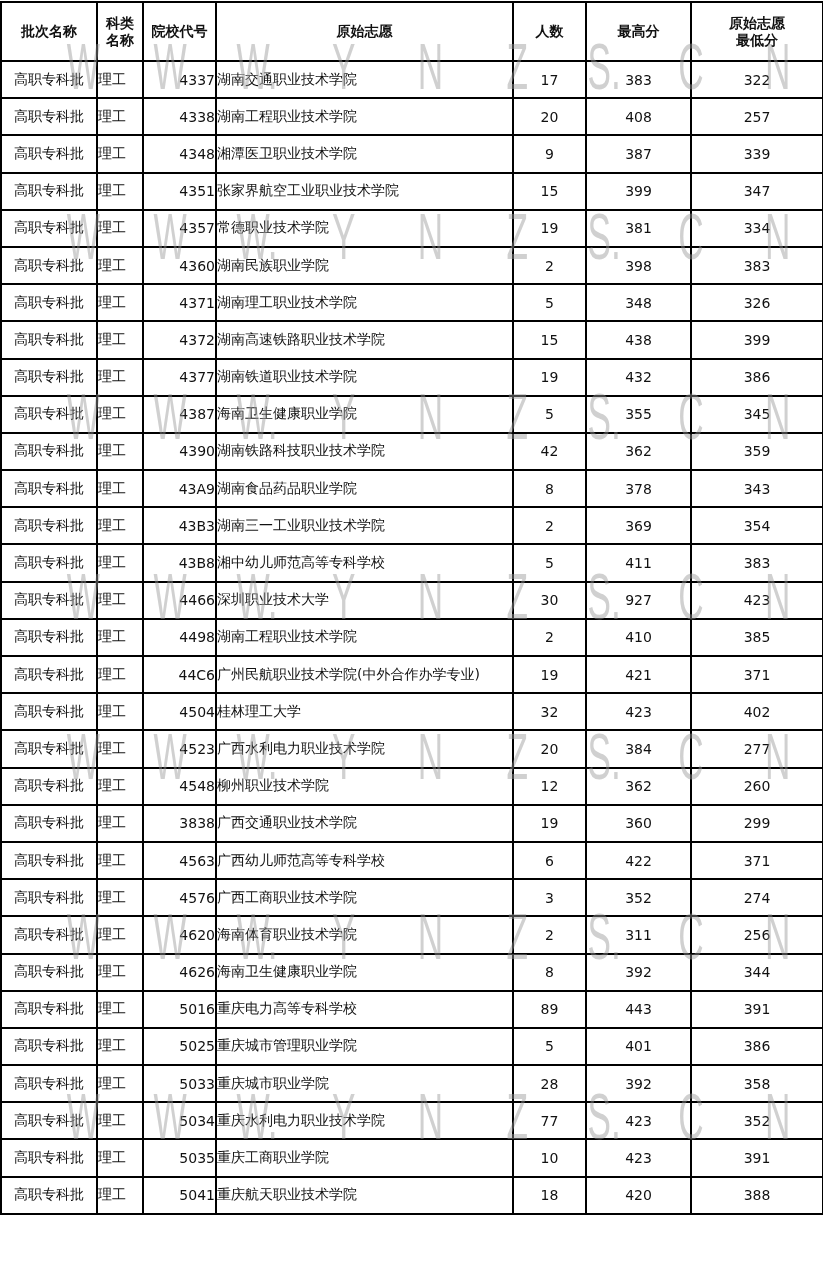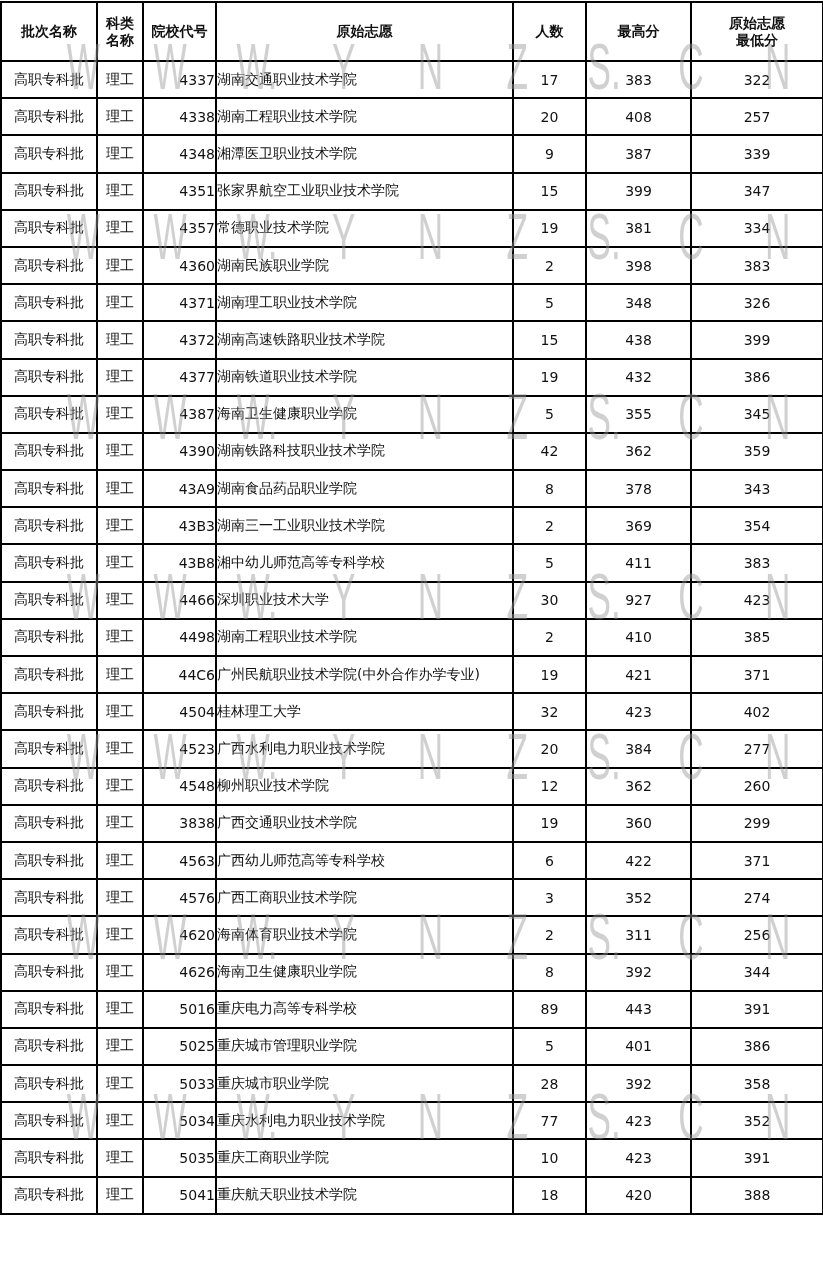--- a/index.html
+++ b/index.html
@@ -6,21 +6,21 @@
   body { width: 823px; height: 1275px; overflow: hidden; position: relative;
          font-family: "DejaVu Sans", "Liberation Sans", sans-serif; color: #111; }
   table.admit { border-collapse: collapse; table-layout: fixed; width: 822px;
                 position: absolute; left: 0; top: 1px; border-radius: 16px; }
   table.admit td, table.admit th { border: 2px solid #000; padding: 0; overflow: hidden;
                 white-space: nowrap; }
   table.admit th { height: 57px; font-size: 14px; font-weight: bold; text-align: center;
                    line-height: 17px; }
   table.admit td { height: 35.2px; font-size: 14px; }
   td.c-batch { text-align: center; }
-  td.c-type { text-align: center; }
+  td.c-type { }
   td.c-code { text-align: right; }
   td.c-name { text-align: left; padding-left: 2px; }
   td.c-num { text-align: center; }
   .wm { position: absolute; left: 0; top: 0; width: 823px; height: 1275px; pointer-events: none; z-index: 2; }
   .wm-row { position: absolute; left: 40px; width: 780px; display: flex; justify-content: space-between;
             font-family: "Liberation Sans", sans-serif; font-size: 64px; color: rgba(150,150,150,0.45);
             transform: scaleX(0.55); transform-origin: left center; letter-spacing: 0; }
   .wm-row span { display: inline-block; width: 172px; text-align: center; }
 </style>
 </head>

